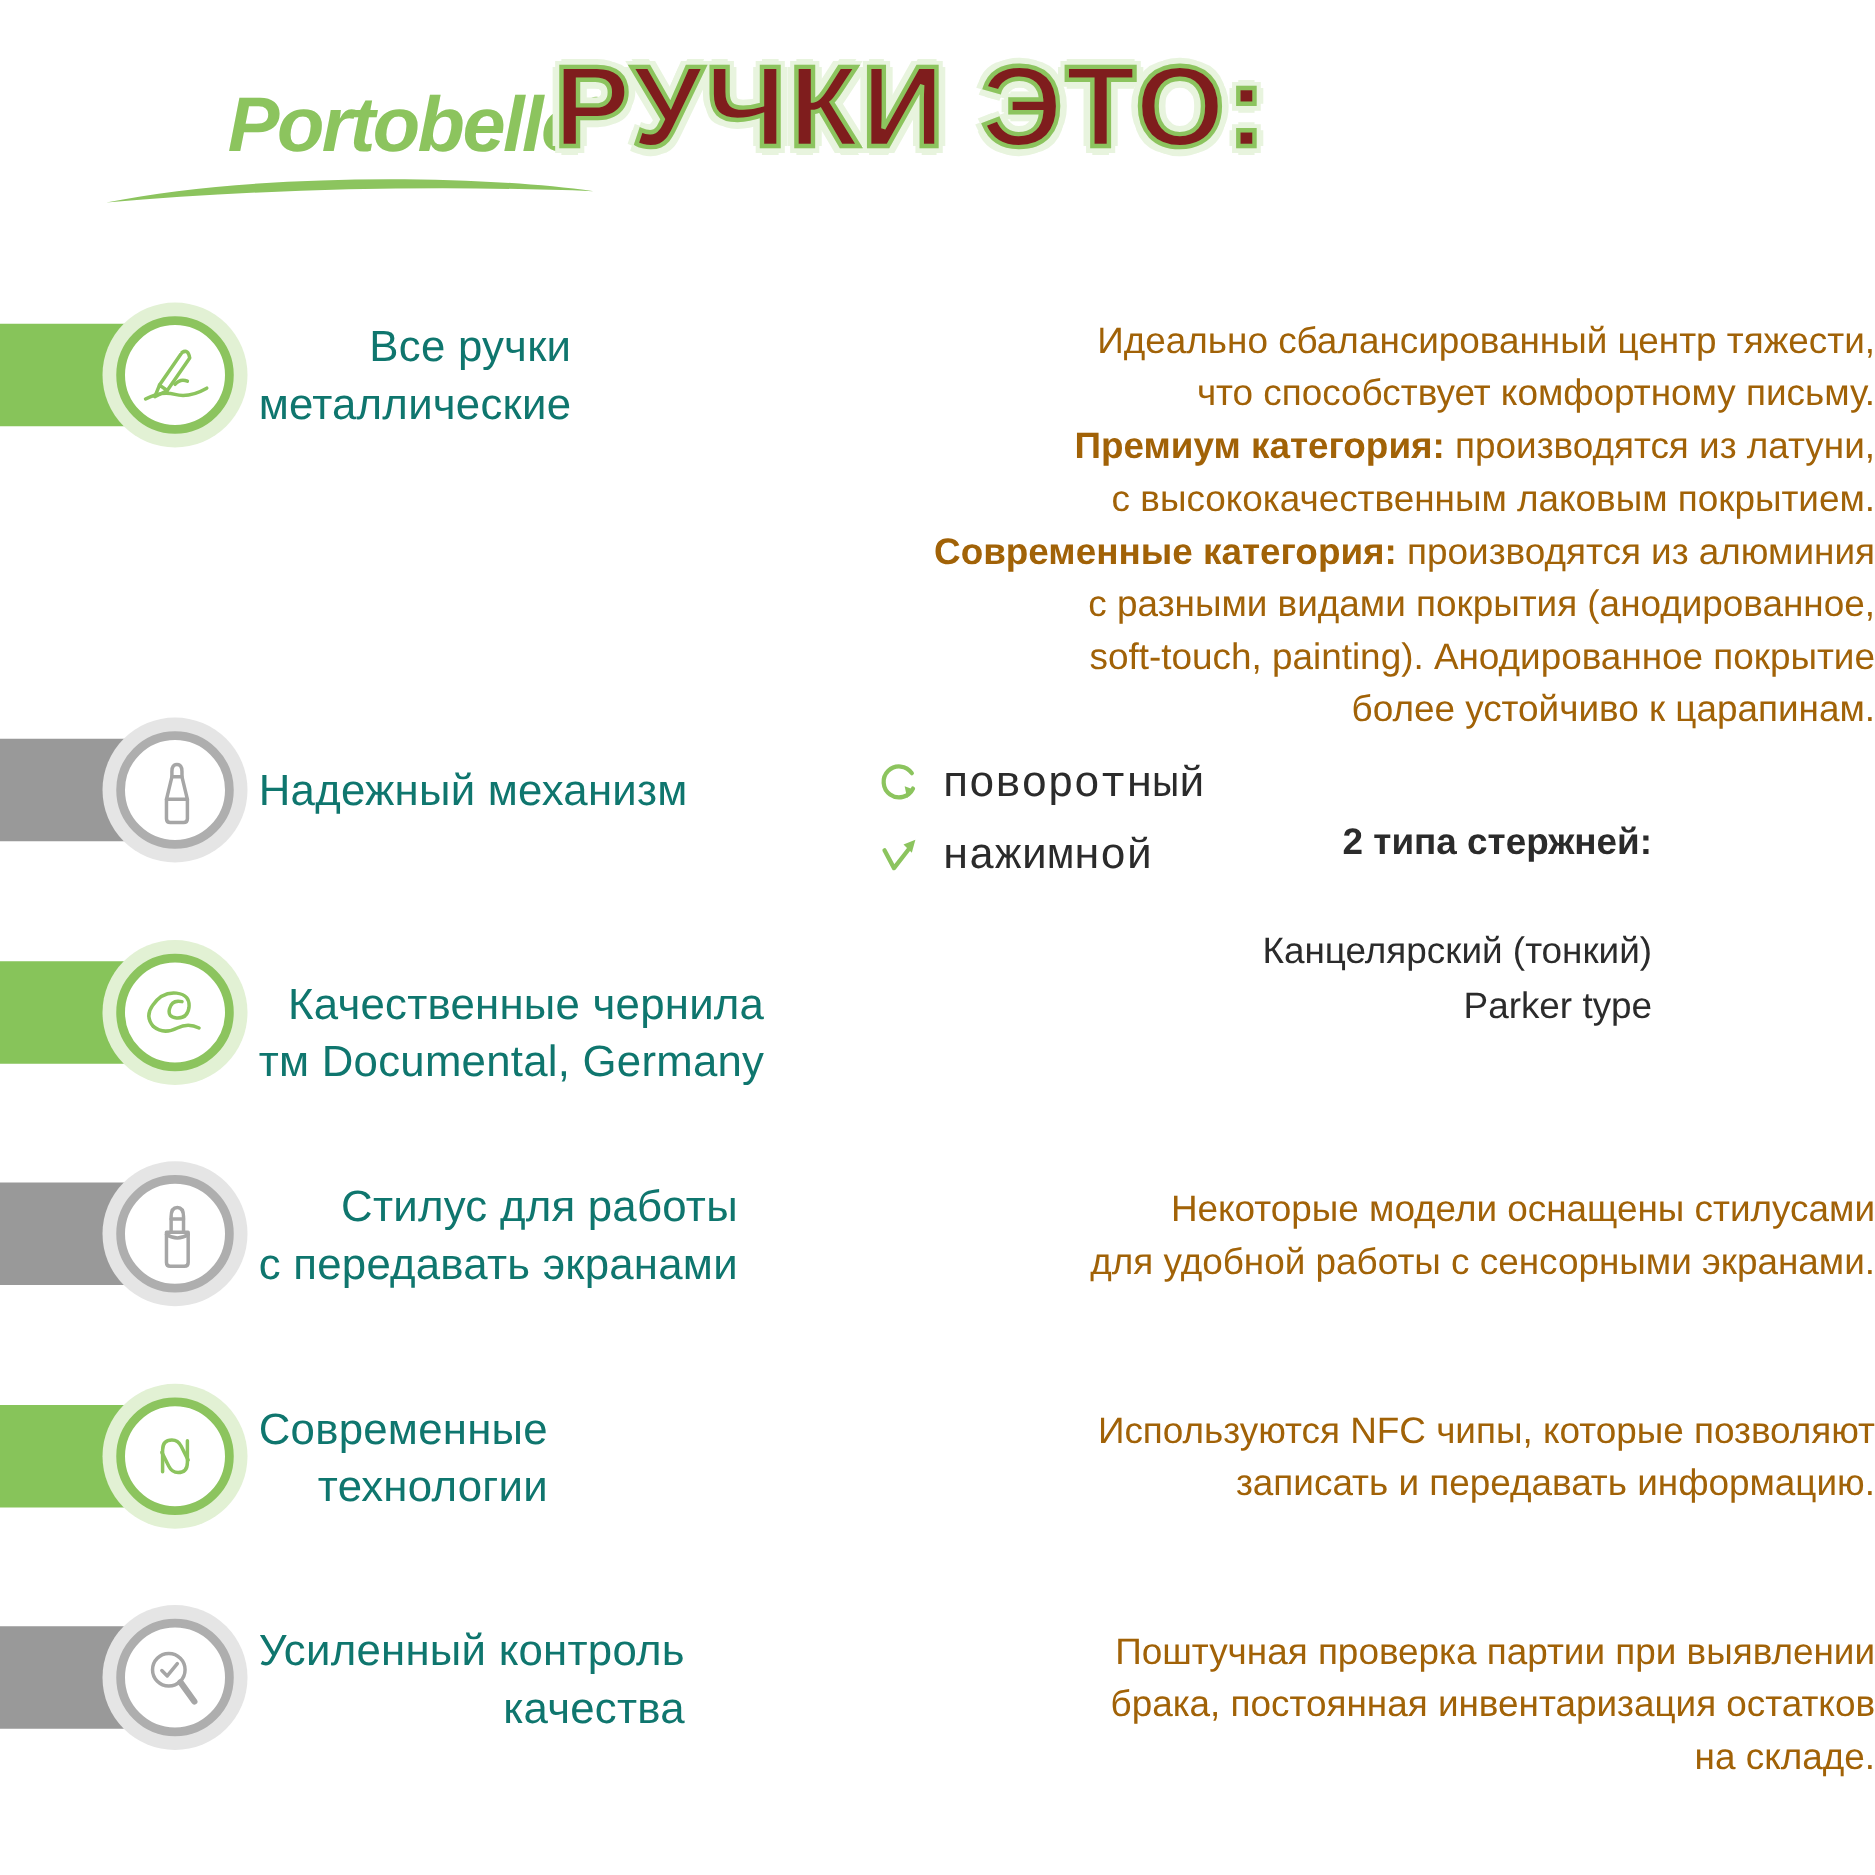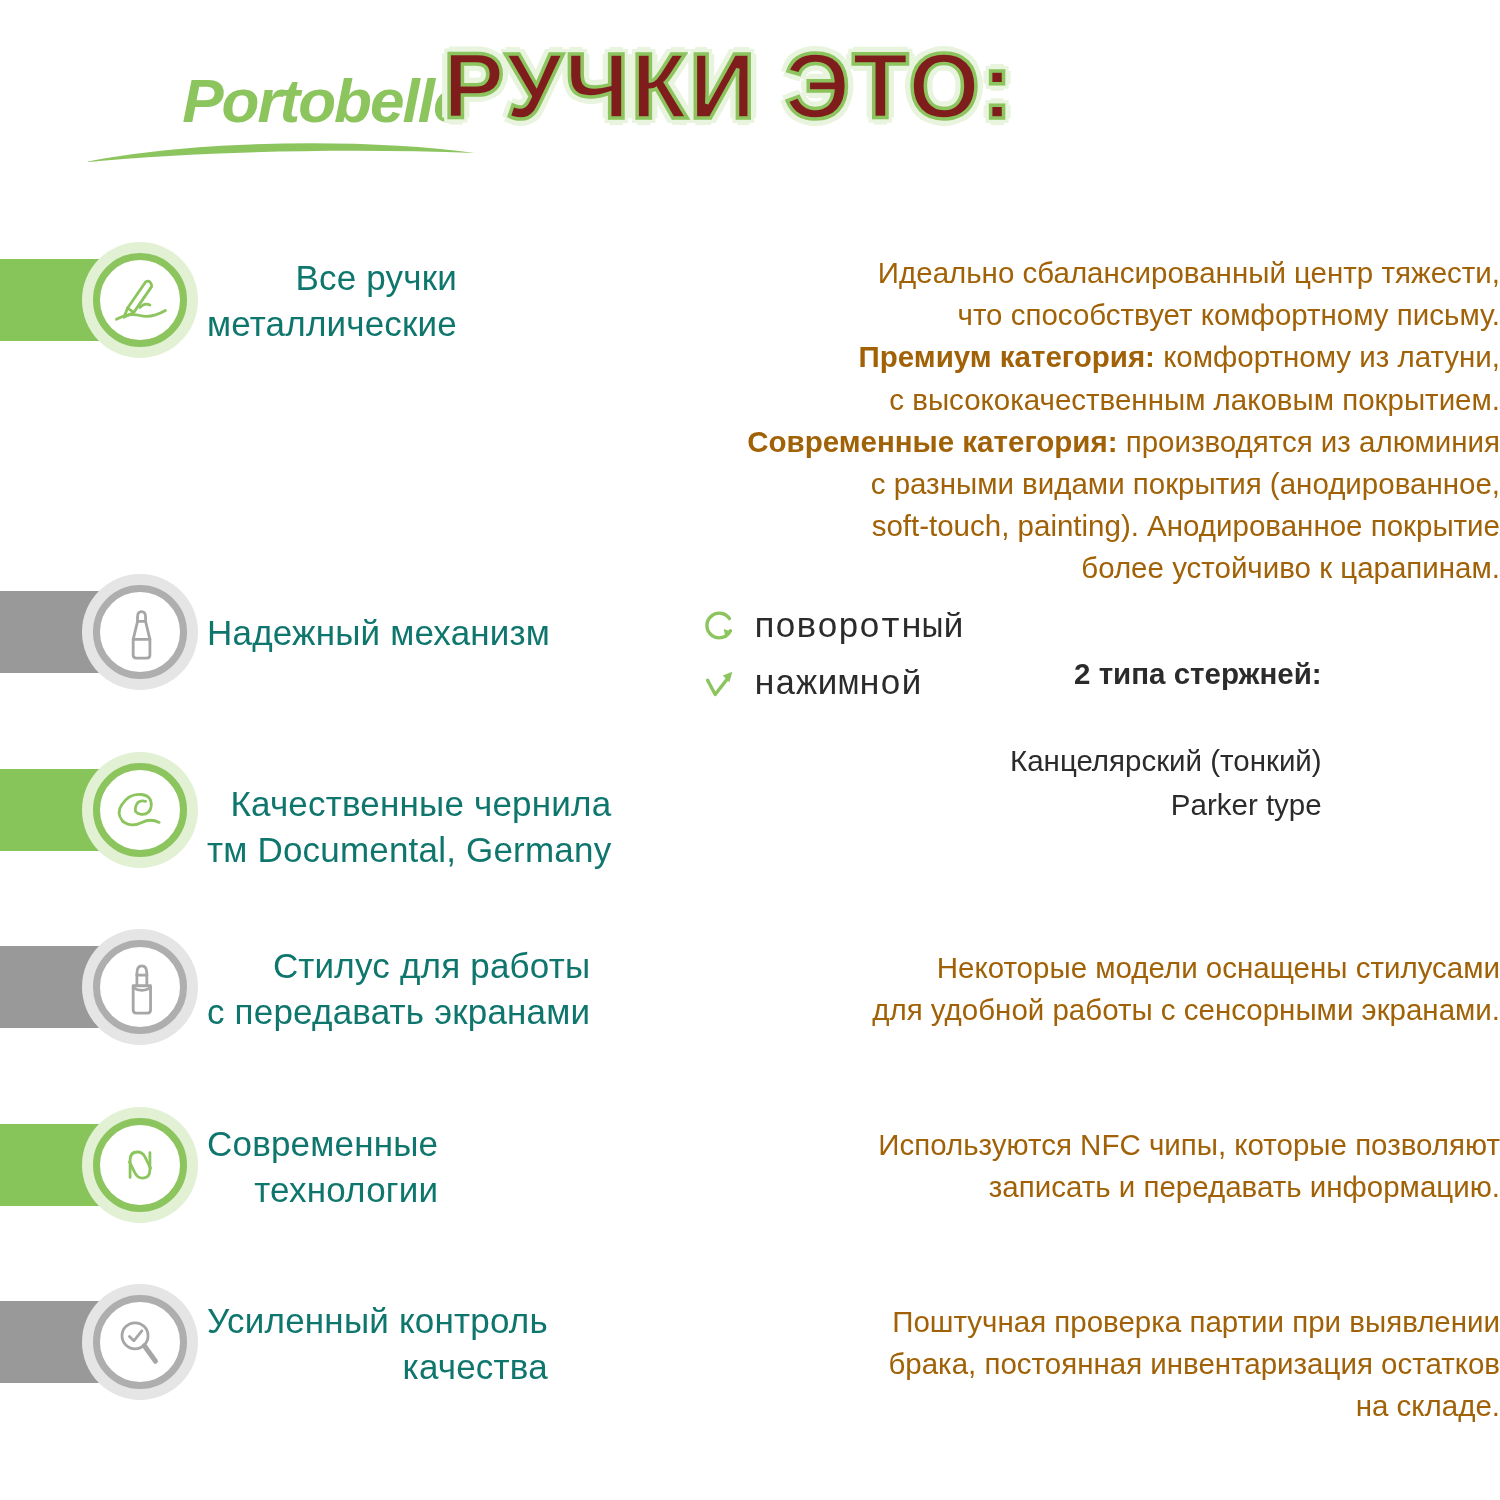--- a/index.html
+++ b/index.html
@@ -92,21 +92,21 @@
         <path d="M30 63 L59 21 M40 70 L69 28 M59 21 Q67 16 69 28"></path>
         <path d="M30 63 L24 78 L40 70 Z"></path>
         <path d="M12 81 Q32 70 50 75 Q68 80 91 67"></path>
         <path d="M50 62 Q57 54 66 58"></path>
       </svg>
     </div>
     <h2 class="title">Все ручки
 металлические</h2>
     <p class="body"><span>Идеально сбалансированный центр тяжести,
 что способствует комфортному письму.
-</span><span class="b">Премиум категория:</span><span> комфортному из латуни,
+</span><span class="b">Премиум категория:</span><span> производятся из латуни,
 с высококачественным лаковым покрытием.
 </span><span class="b">Современные категория:</span><span> производятся из алюминия
 с разными видами покрытия (анодированное,
 soft-touch, painting). Анодированное покрытие
 более устойчиво к царапинам.</span></p>
   </section>
 
   <section class="row r2">
     <div class="bar gray"></div>
     <div class="halo gray"></div>

